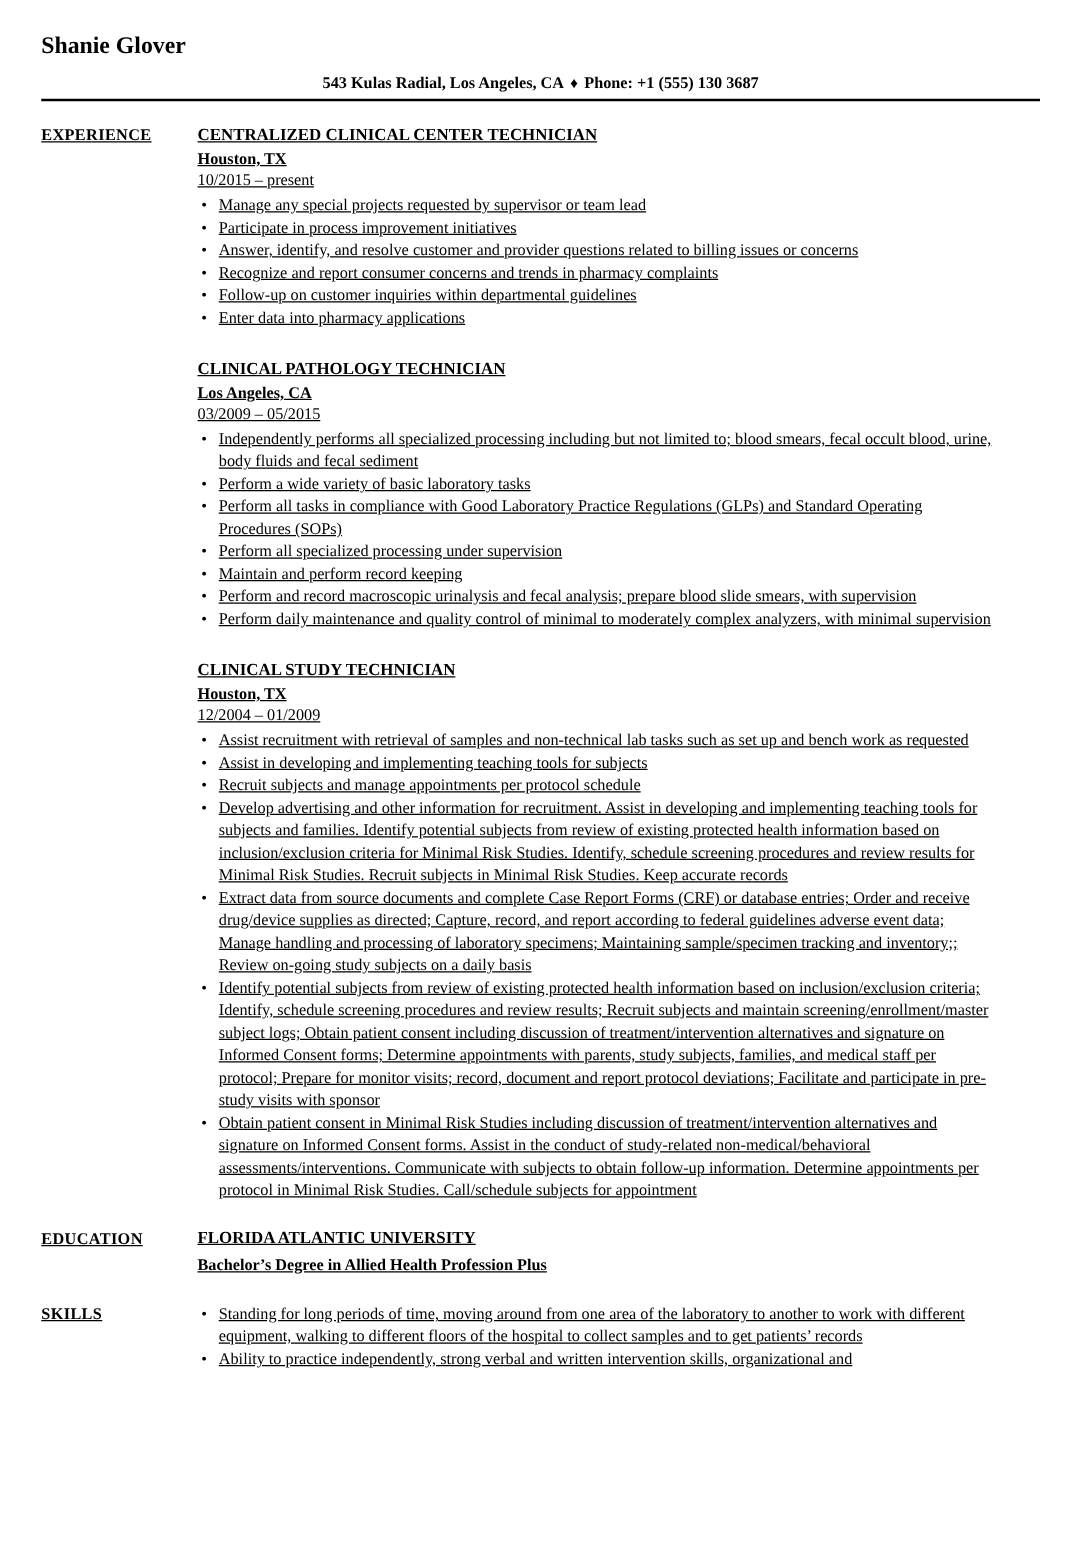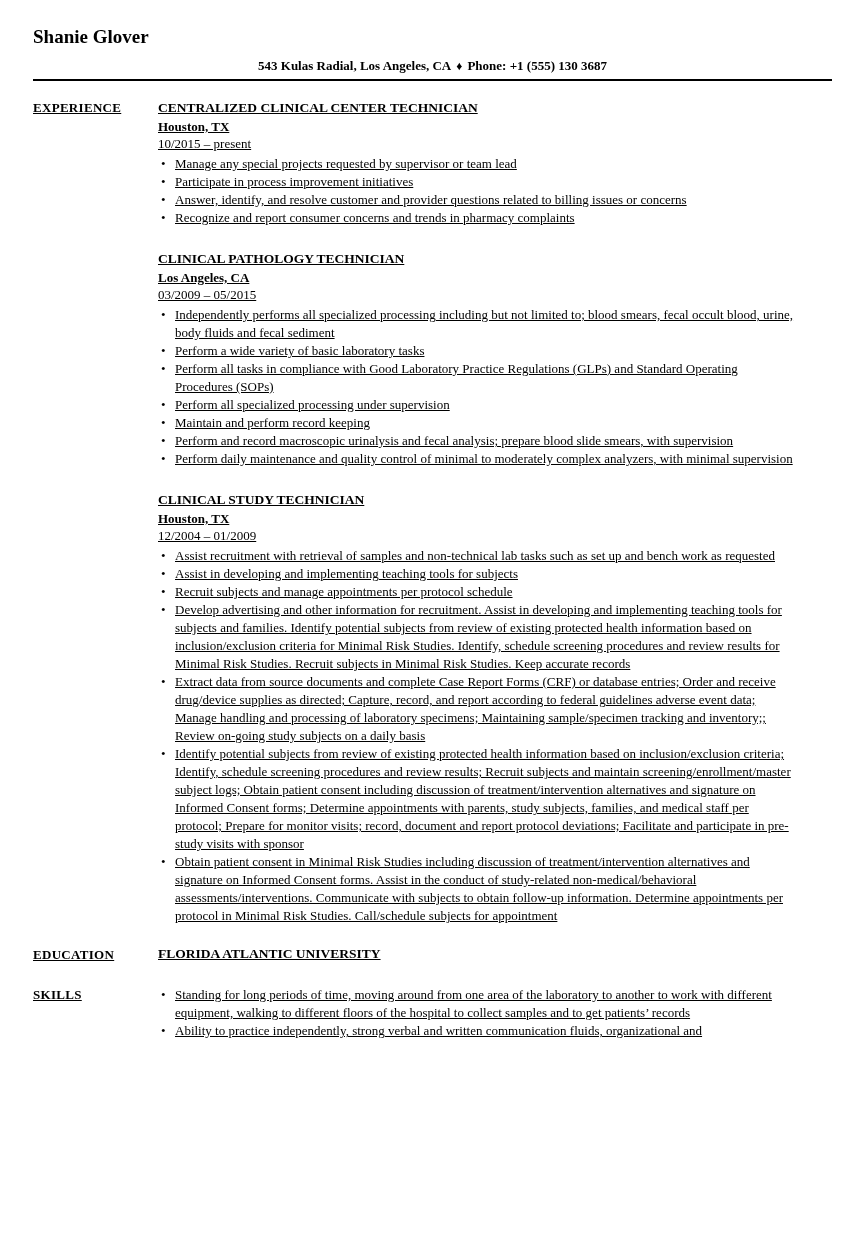--- a/index.html
+++ b/index.html
@@ -138,20 +138,22 @@
 
         <article class="job">
           <h2 class="job-title">CENTRALIZED CLINICAL CENTER TECHNICIAN</h2>
           <div class="job-location">Houston, TX</div>
           <div class="job-dates">10/2015 – present</div>
           <ul class="bullets">
             <li>Manage any special projects requested by supervisor or team lead</li>
             <li>Participate in process improvement initiatives</li>
             <li>Answer, identify, and resolve customer and provider questions related to billing issues or concerns</li>
             <li>Recognize and report consumer concerns and trends in pharmacy complaints</li>
+            <li>Follow-up on customer inquiries within departmental guidelines</li>
+            <li>Enter data into pharmacy applications</li>
           </ul>
         </article>
 
         <article class="job">
           <h2 class="job-title">CLINICAL PATHOLOGY TECHNICIAN</h2>
           <div class="job-location">Los Angeles, CA</div>
           <div class="job-dates">03/2009 – 05/2015</div>
           <ul class="bullets">
             <li>Independently performs all specialized processing including but not limited to; blood smears, fecal occult blood, urine, body fluids and fecal sediment</li>
             <li>Perform a wide variety of basic laboratory tasks</li>
@@ -178,27 +180,28 @@
           </ul>
         </article>
 
       </div>
     </section>
 
     <section class="section">
       <div class="label">EDUCATION</div>
       <div class="section-content">
         <h2 class="edu-school">FLORIDA ATLANTIC UNIVERSITY</h2>
+        <div class="edu-degree">Bachelor’s Degree in Allied Health Profession Plus</div>
       </div>
     </section>
 
     <section class="section">
       <div class="label">SKILLS</div>
       <div class="section-content">
         <ul class="bullets skills-bullets">
           <li>Standing for long periods of time, moving around from one area of the laboratory to another to work with different equipment, walking to different floors of the hospital to collect samples and to get patients’ records</li>
-          <li>Ability to practice independently, strong verbal and written communication fluids, organizational and</li>
+          <li>Ability to practice independently, strong verbal and written intervention skills, organizational and</li>
         </ul>
       </div>
     </section>
 
   </main>
 </div>
 
 </body></html>

